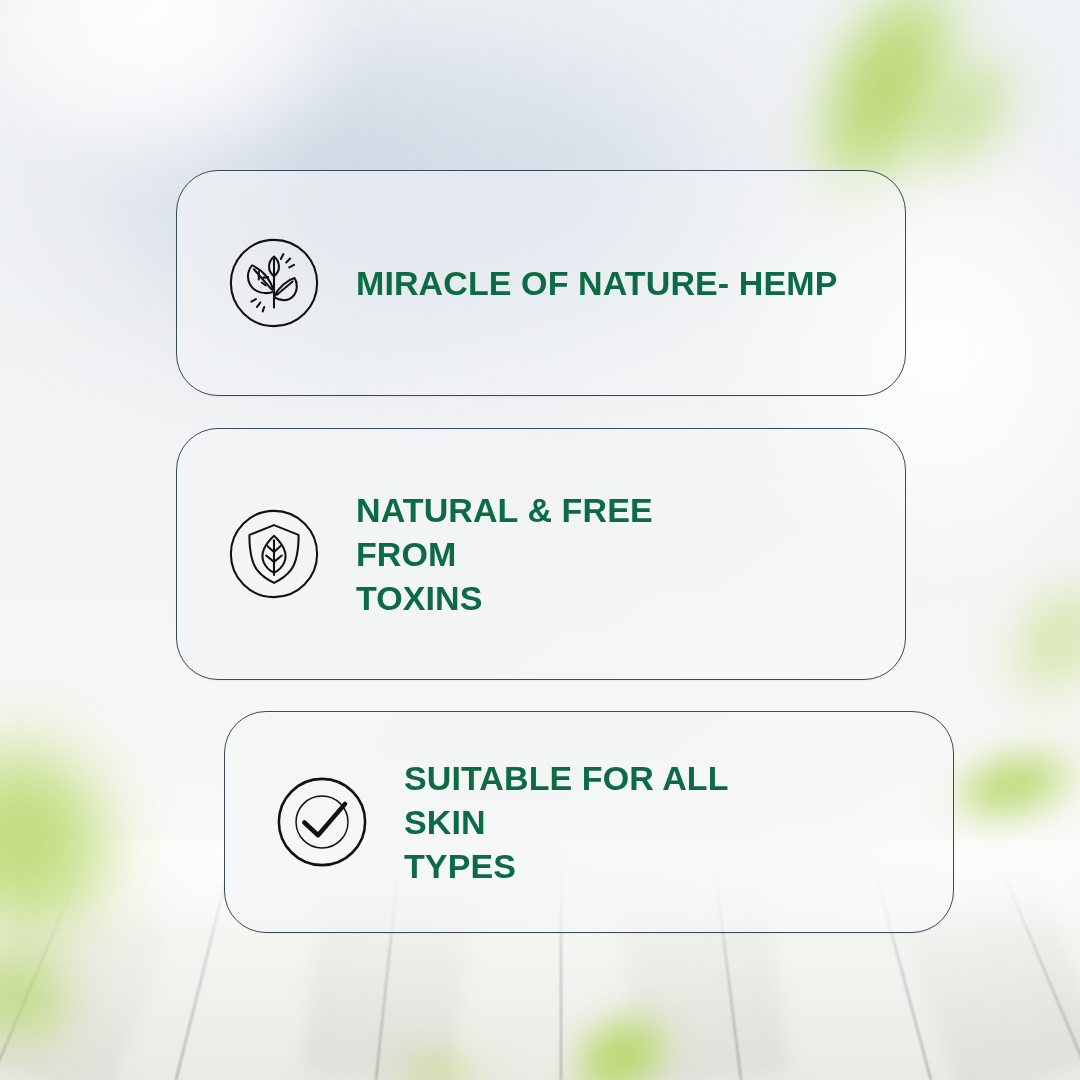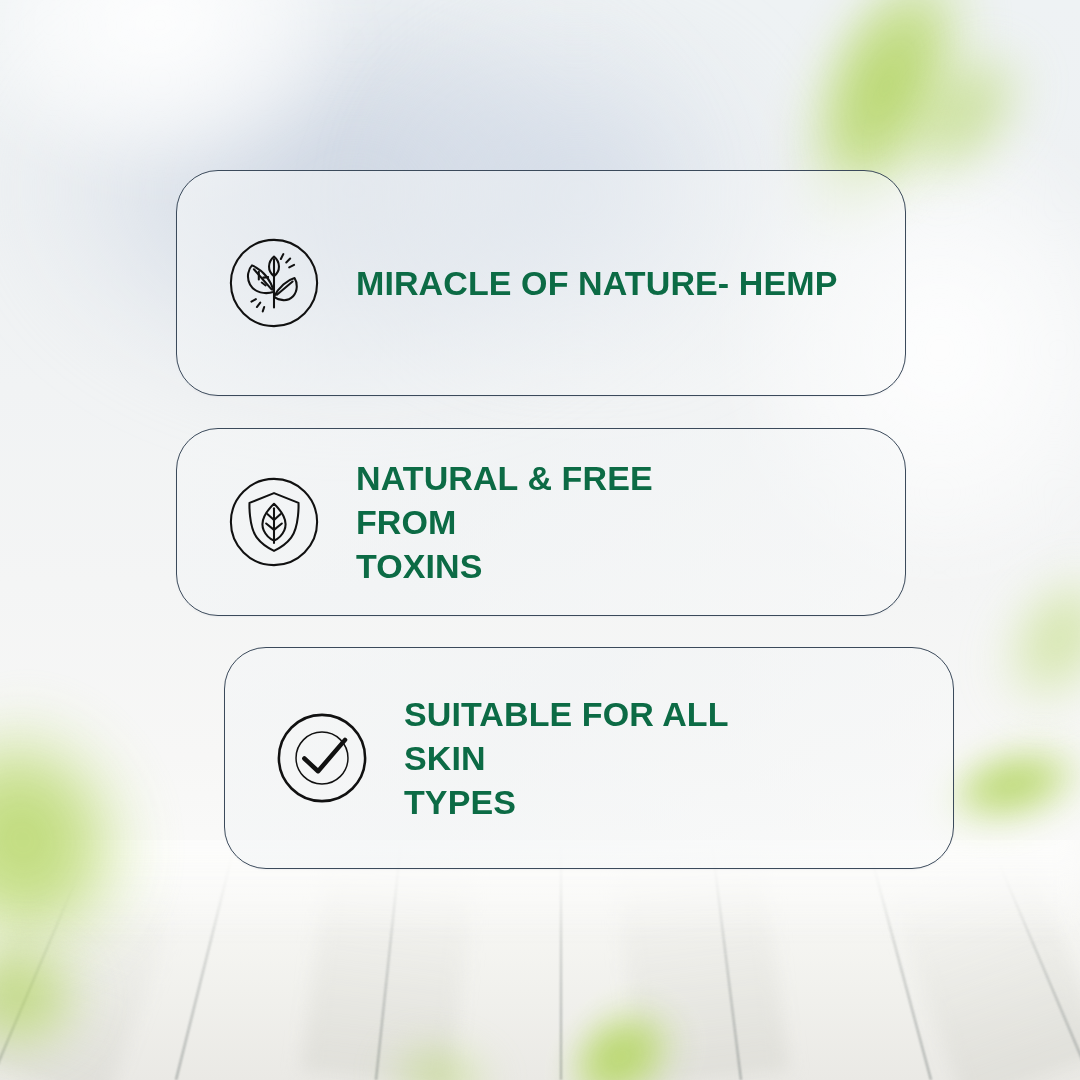--- a/index.html
+++ b/index.html
@@ -233,21 +233,21 @@
     background: linear-gradient(135deg,
                   rgba(244,246,247,0.62) 0%,
                   rgba(240,243,245,0.52) 40%,
                   rgba(249,250,250,0.46) 100%);
     display: flex;
     align-items: center;
     padding: 0 0 0 48px;
     box-shadow: 0 1px 2px rgba(60,75,95,0.06);
   }
   .card-1 { height: 226px; margin-bottom: 32px; }
-  .card-2 { height: 188px; margin-bottom: 31px; }
+  .card-2 { height: 252px; margin-bottom: 31px; }
   .card-3 { height: 222px; margin-left: 48px; }
 
   .icon-wrap {
     flex: 0 0 auto;
     width: 98px;
     height: 98px;
     display: flex;
     align-items: center;
     justify-content: center;
   }

